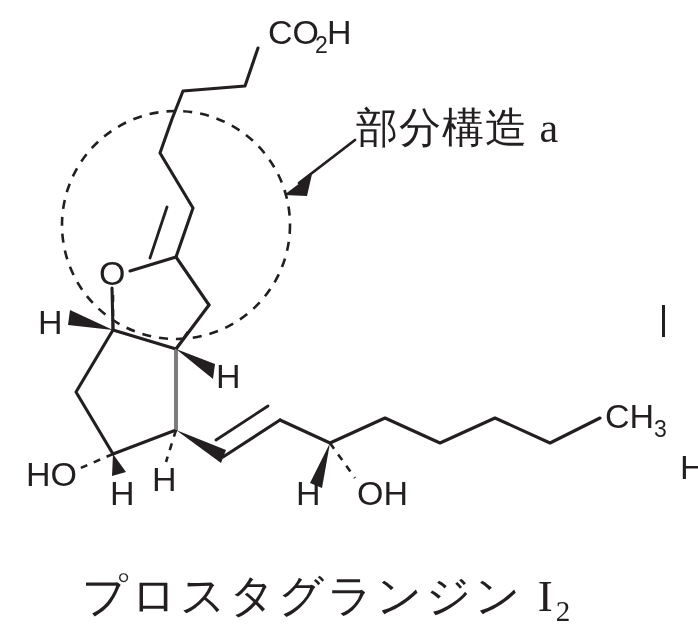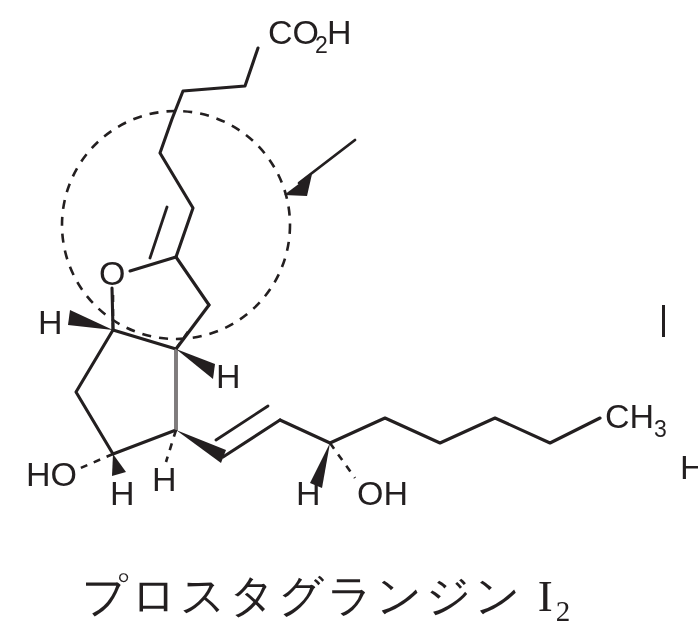--- a/index.html
+++ b/index.html
@@ -154,20 +154,21 @@
       <text class="atom-label" x="605" y="428">CH</text>
       <text class="atom-sub" x="654" y="437">3</text>
     </g>
 
     <circle class="circle-dash" cx="176" cy="225" r="114"></circle>
 
     <line class="arrow-line" x1="355" y1="140" x2="299" y2="183"></line>
     <polygon class="arrow-head" points="284,195 312,174 307,196"></polygon>
   </svg>
 
+  <div class="annotation" id="callout-label">部分構造 a</div>
 
   <div class="annotation" id="compound-caption">
     <span>プロスタグランジン I</span><span class="sub">2</span>
   </div>
 
   <div class="edge-artifact" id="edge-tick"></div>
   <div class="edge-artifact" id="edge-h">H</div>
 
 </div>
 

